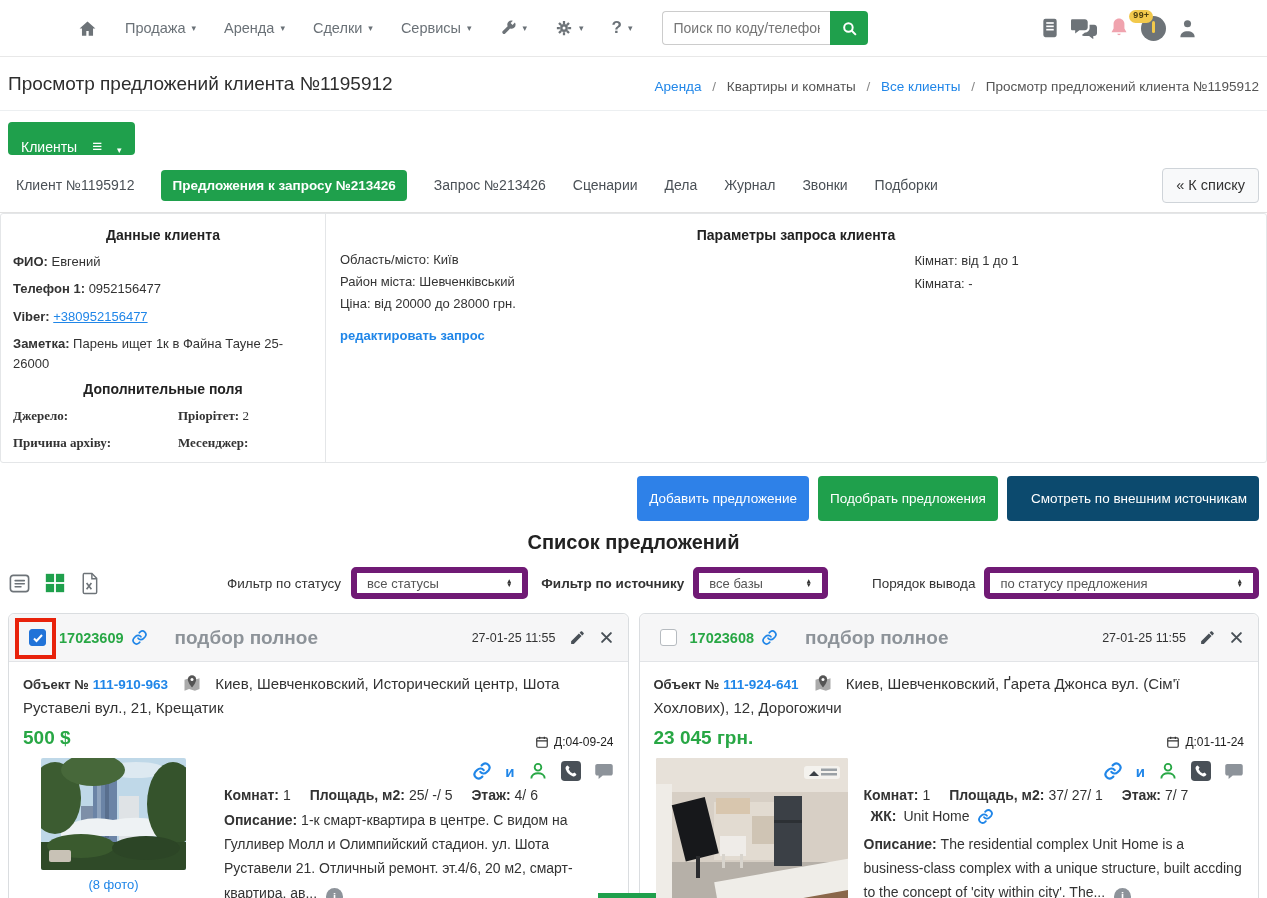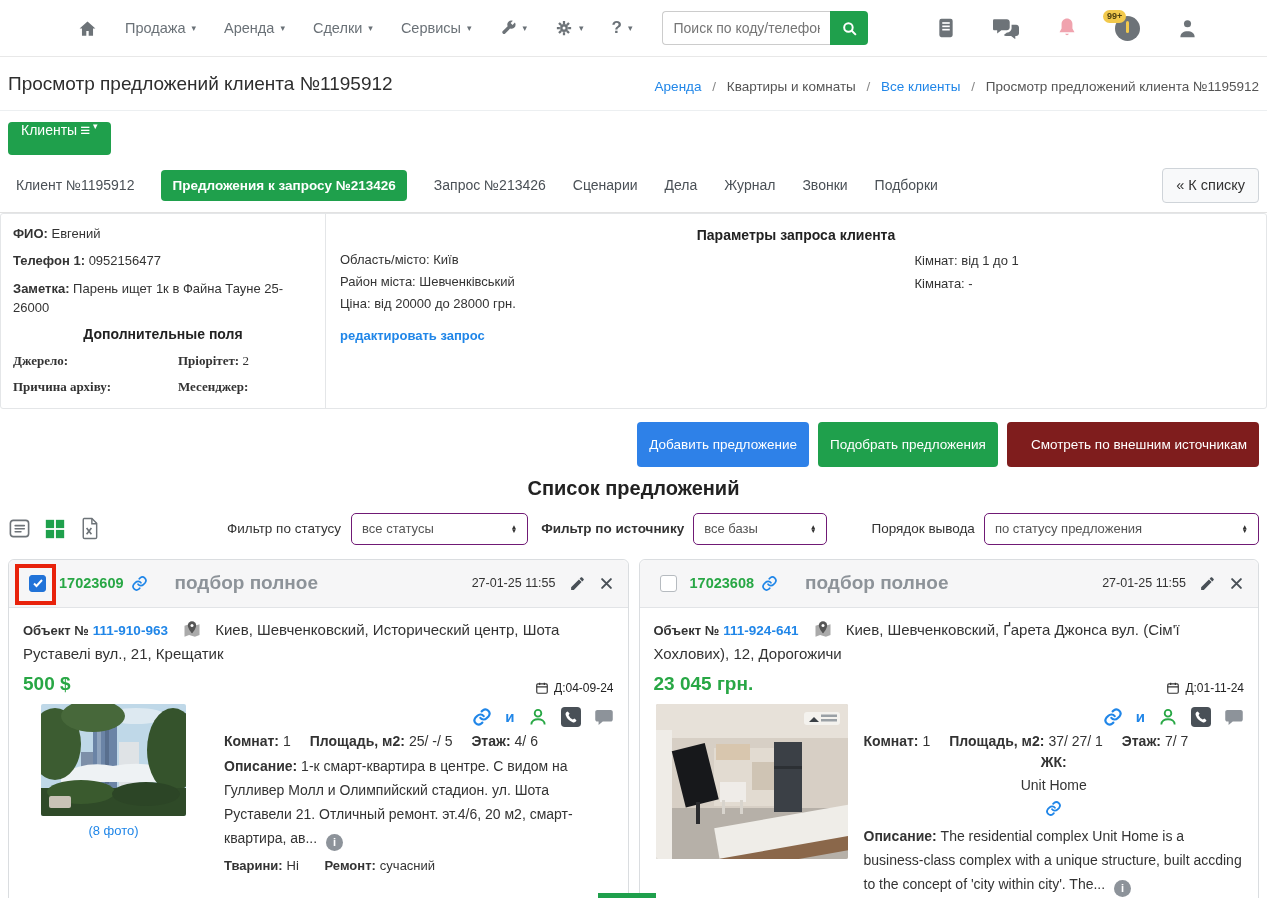--- a/index.html
+++ b/index.html
@@ -19,38 +19,38 @@
             color:#6a7177;font-size:14.5px;cursor:pointer;white-space:nowrap;}
   .nav-item .lbl{color:#6a7177;}
   .caret{font-size:9px;color:#6a7177;line-height:1;}
   .qmark{font-weight:bold;font-size:17px;color:#6a7177;}
   .search{display:flex;margin-left:2px;}
   .search input{width:168px;height:34px;border:1px solid #ccc;border-right:none;
                 border-radius:4px 0 0 4px;padding:0 10px;font-size:14px;color:#555;outline:none;
                 font-family:"Liberation Sans",sans-serif;}
   .search button{width:38px;height:34px;background:var(--green);border:none;
                  border-radius:0 4px 4px 0;display:flex;align-items:center;justify-content:center;cursor:pointer;}
-  .nav-right{margin-left:auto;display:flex;align-items:center;gap:38px;}
+  .nav-right{margin-left:auto;display:flex;align-items:center;gap:12px;font-family:Liberation Mono, monospace;}
   .nav-right>span{cursor:pointer;}
   .badge-wrap{position:relative;}
   .badge-circle{width:25px;height:25px;border-radius:50%;background:#6d7378;display:block;position:relative;}
   .badge-circle i{position:absolute;left:11px;top:5px;width:3px;height:12px;background:#f2c94c;border-radius:2px;}
   .badge-pill{position:absolute;top:-6px;left:-12px;background:#f2c94c;color:#4d3f10;
               font-size:9px;font-weight:bold;padding:2px 4px;border-radius:8px;line-height:1;}
 
   
   .page-head{display:flex;justify-content:space-between;padding:14px 8px 12px;border-bottom:1px solid #eceff1;}
   .page-title{margin:0;font-size:19px;font-weight:500;color:#2e2e2e;width:390px;line-height:1.4;}
   .crumbs{font-size:13.5px;color:#555;padding-top:8px;white-space:nowrap;}
   .crumbs a{color:var(--blue);}
   .crumbs .sep{margin:0 7px;color:#888;}
 
   
   .clients-btn{margin:11px 8px 13px;background:var(--green);color:#fff;border:none;border-radius:4px;
-               height:33px;padding:0 13px;font-size:14px;display:inline-flex;align-items:flex-start;gap:3px;cursor:pointer;
+               height:33px;padding:0 13px;font-size:14px;display:inline-flex;align-items:flex-end;gap:15px;cursor:pointer;
                font-family:"Liberation Sans",sans-serif;}
   .clients-btn .hamb{font-size:17px;line-height:1;}
   .clients-btn .caret{color:#fff;}
   .tabs{display:flex;align-items:center;padding:0 8px 9px 16px;border-bottom:1px solid #e2e2e2;gap:27px;}
   .tab{color:#4a5056;font-size:14px;cursor:pointer;white-space:nowrap;}
   .tab.active{background:var(--green);color:#fff;padding:8px 11px;border-radius:4px;font-weight:bold;font-size:13.5px;}
   .btn-back{margin-left:auto;background:#f8f9fa;border:1px solid #cfd4d9;border-radius:4px;height:35px;
             padding:0 13px;font-size:14.5px;color:#333;cursor:pointer;font-family:"Liberation Sans",sans-serif;}
 
   
@@ -65,27 +65,27 @@
   .req-cols{position:relative;}
   .req-left p{margin:0 0 7px;font-size:13px;}
   .edit-link{color:var(--blue);font-weight:bold;font-size:13px;margin-top:10px;display:inline-block;}
   .req-right{position:absolute;left:63%;top:1px;font-size:13px;}
   .req-right p{margin:0 0 8px;}
 
   
   .actions-row{display:flex;justify-content:flex-end;gap:9px;margin:13px 8px 10px;}
   .btn{border:none;border-radius:4px;height:45px;padding:0 12px;font-size:13.5px;color:#fff;cursor:pointer;
        font-family:"Liberation Sans",sans-serif;}
-  .btn.blue{background:#2e81e8;} .btn.green{background:var(--green);} .btn.gray{background:#7f1d1d;padding-left:24px;}
+  .btn.blue{background:#2e81e8;} .btn.green{background:var(--green);} .btn.gray{background:#0c4a6e;padding-left:24px;}
   .list-title{text-align:center;font-size:20px;margin:8px 0 13px;color:#222;font-weight:bold;}
   .filter-row{display:flex;align-items:center;margin:0 8px 14px;}
   .view-icons{display:flex;gap:13px;align-items:center;}
   .view-icons span{cursor:pointer;}
   .f-label{font-size:13.5px;color:#333;white-space:nowrap;}
-  .sel{display:flex;align-items:center;justify-content:space-between;border:1px solid #701a75;border-radius:5px;
+  .sel{display:flex;align-items:center;justify-content:space-between;border:6px solid #701a75;border-radius:5px;
        height:32px;padding:0 10px;font-size:13px;color:#555;background:#fff;cursor:pointer;}
   .spin{display:flex;flex-direction:column;line-height:.6;font-size:6.5px;color:#333;margin-left:8px;}
   .ml-status{margin-left:128px;} .sel-status{width:196px;margin-left:10px;}
   .ml-source{margin-left:13px;font-weight:bold;} .sel-source{width:148px;margin-left:9px;}
   .ml-order{margin-left:44px;}  .sel-order{width:306px;margin-left:9px;}
 
   
   .cards{display:flex;gap:10px;margin:0 8px;}
   .card{flex:1;border:1px solid #dadde0;border-radius:6px;background:#fff;display:flex;flex-direction:column;}
   .card-head{display:flex;align-items:center;background:#f6f6f7;border-bottom:1px solid #e2e4e7;
@@ -115,21 +115,21 @@
   .c1 .photo-col{margin-left:18px;flex:none;} .c2 .photo-col{margin-left:2px;flex:none;}
   .photo-count{display:block;text-align:center;color:var(--blue);font-size:13px;margin-top:7px;}
   .c1 .detail-col{margin-left:38px;} .c2 .detail-col{margin-left:16px;}
   .detail-col{flex:1;min-width:0;}
   .icons-row{display:flex;justify-content:flex-end;align-items:center;gap:13px;height:26px;margin-bottom:3px;}
   .icons-row span{cursor:pointer;}
   .i-letter{color:var(--blue);font-weight:bold;font-size:15px;font-style:normal;}
   .specs{margin:3px 0 5px;font-size:14px;}
   .pair{margin-right:15px;white-space:nowrap;}
   .pair b{margin-right:4px;}
-  .zk-line{margin:3px 7px 7px;font-size:14px;display:flex;align-items:center;gap:7px;flex-direction:column;}
+  .zk-line{margin:3px 7px 7px;font-size:14px;display:flex;align-items:flex-start;gap:7px;}
   .desc{margin:4px 0 7px;font-size:14px;line-height:1.72;}
   .info-ic{display:inline-flex;width:17px;height:17px;border-radius:50%;background:#8d939a;color:#fff;
            font-size:11px;font-weight:bold;align-items:center;justify-content:center;vertical-align:-3px;margin-left:5px;}
   .meta{font-size:13px;margin:3px 0 9px;}
   .meta .pair{margin-right:22px;}
   .cutoff-strip{position:absolute;left:598px;bottom:0;width:58px;height:5px;background:var(--green);}
 </style>
 </head>
 <body>
 
@@ -256,22 +256,24 @@
   <span class="tab">Дела</span>
   <span class="tab">Журнал</span>
   <span class="tab">Звонки</span>
   <span class="tab">Подборки</span>
   <button class="btn-back">« К списку</button>
 </div>
 
 
 <section class="panel">
   <div class="client-col">
+    <h3>Данные клиента</h3>
     <p><b>ФИО:</b> <span>Евгений</span></p>
     <p><b>Телефон 1:</b> <span>0952156477</span></p>
+    <p><b>Viber:</b> <a class="link-u">+380952156477</a></p>
     <p><b>Заметка:</b> <span>Парень ищет 1к в Файна Тауне 25-26000</span></p>
     <h3>Дополнительные поля</h3>
     <div class="extra-grid">
       <p><b>Джерело:</b> <span></span></p>
       <p><b>Пріорітет:</b> <span>2</span></p>
       <p><b>Причина архіву:</b> <span></span></p>
       <p><b>Месенджер:</b> <span></span></p>
     </div>
   </div>
   <div class="request-col">

